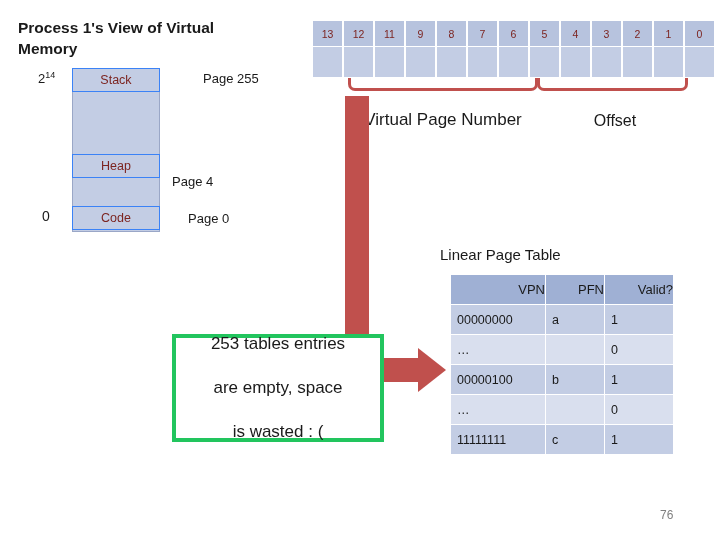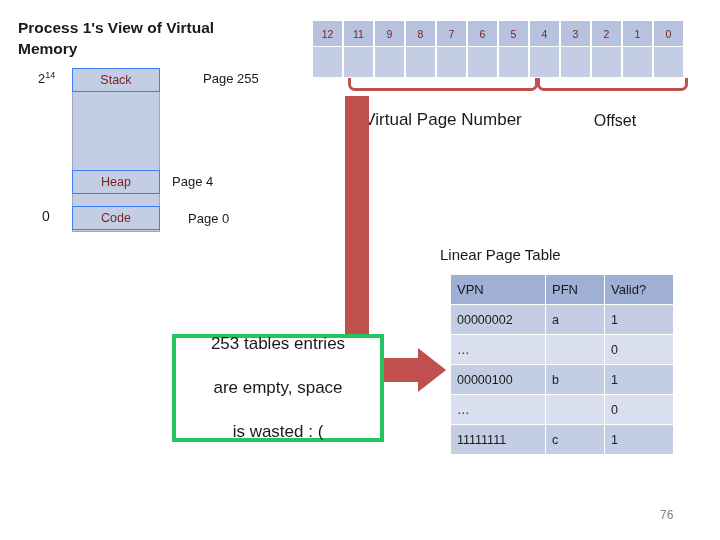--- a/index.html
+++ b/index.html
@@ -43,21 +43,21 @@
     position: absolute;
     left: 72px; width: 88px; height: 24px;
     background: #c3cde4;
     border: 1px solid #3b82f6;
     box-sizing: border-box;
     color: #7c2420;
     font-size: 12.5px;
     display: flex; align-items: center; justify-content: center;
   }
   #band-stack { top: 68px; }
-  #band-heap  { top: 170px; }
+  #band-heap  { top: 154px; }
   #band-code  { top: 206px; }
 
   .page-label {
     font-size: 13px; color: #1a1a1a;
   }
   #lbl-p255 { left: 172px; top: 71px; margin-left: 31px; }
   #lbl-p4   { left: 172px; top: 174px; }
   #lbl-p0   { left: 188px; top: 211px; }
 
   
@@ -115,21 +115,21 @@
     border: 1px solid #ffffff;
     padding: 0;
     height: 29px;
     vertical-align: middle;
   }
   #lpt .c-vpn { width: 88px; padding-left: 6px; }
   #lpt .c-pfn { width: 52px; padding-left: 6px; }
   #lpt .c-val { width: 62px; padding-left: 6px; }
   #lpt thead td {
     background: #9fb0d4;
-    text-align: left;
+    text-align: right;
     color: #1a1a1a;
     font-size: 13px;
     margin-top: 39px;
   }
   #lpt tbody td { background: #c3cde4; color: #1a1a1a; }
   #lpt tbody tr.alt td { background: #d9dfee; }
 
   
   #callout {
     left: 172px; top: 334px; width: 212px; height: 108px;
@@ -187,20 +187,24 @@
   <span>Code</span>
 </div>
 
 <div class="abs page-label" id="lbl-p255">Page 255</div>
 <div class="abs page-label" id="lbl-p4">Page 4</div>
 <div class="abs page-label" id="lbl-p0">Page 0</div>
 <div class="abs" id="addr-bottom">0</div>
 
 <div class="abs" id="bits-row">
   <div class="bit-cell">
+      <div class="bit-num">13</div>
+      <div class="bit-body"></div>
+    </div>
+  <div class="bit-cell">
       <div class="bit-num">12</div>
       <div class="bit-body"></div>
     </div>
   <div class="bit-cell">
       <div class="bit-num">11</div>
       <div class="bit-body"></div>
     </div>
   <div class="bit-cell">
       <div class="bit-num">9</div>
       <div class="bit-body"></div>
@@ -266,21 +270,21 @@
 <table class="abs" id="lpt">
   <thead>
     <tr>
       <td class="c-vpn">VPN</td>
       <td class="c-pfn">PFN</td>
       <td class="c-val">Valid?</td>
     </tr>
   </thead>
   <tbody>
     <tr>
-      <td class="c-vpn">00000002</td>
+      <td class="c-vpn">00000000</td>
       <td class="c-pfn">a</td>
       <td class="c-val">1</td>
     </tr>
     <tr class="alt">
       <td class="c-vpn">…</td>
       <td class="c-pfn"></td>
       <td class="c-val">0</td>
     </tr>
     <tr>
       <td class="c-vpn">00000100</td>

